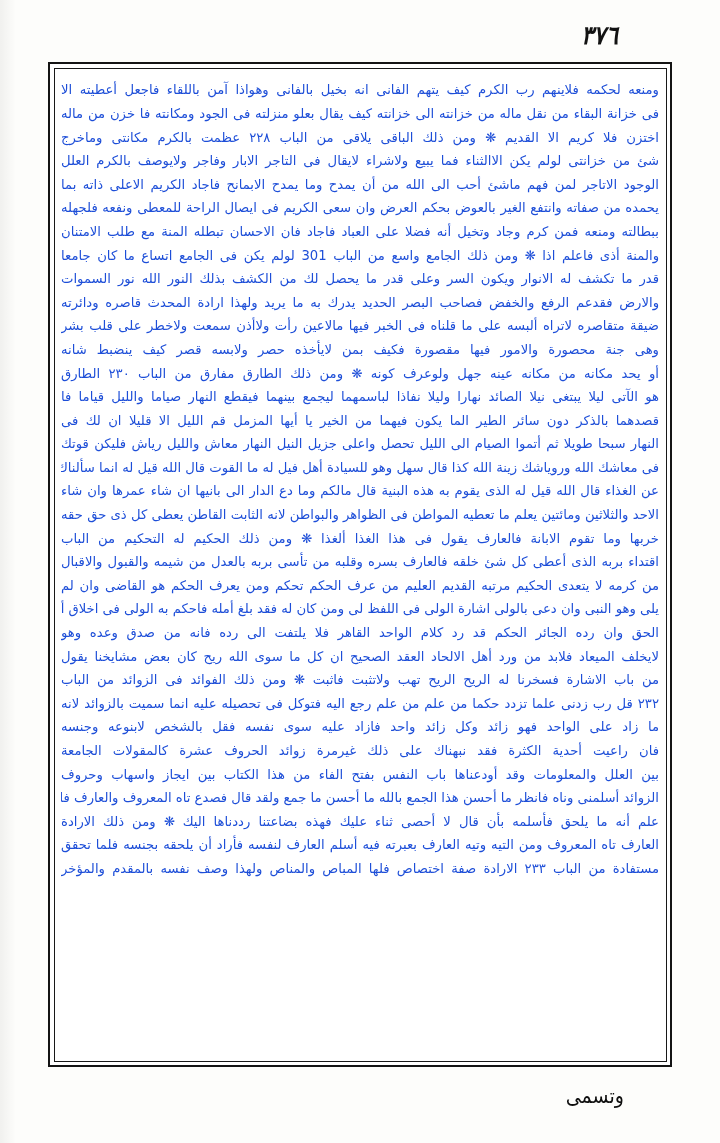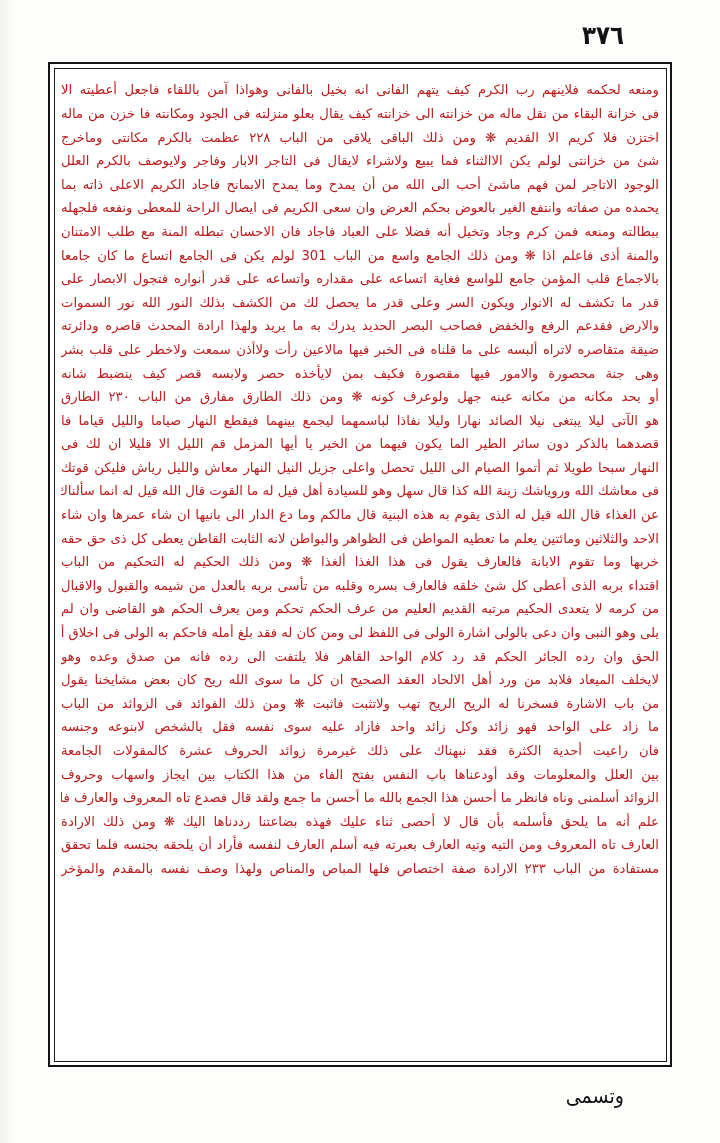--- a/index.html
+++ b/index.html
@@ -35,22 +35,23 @@
       radial-gradient(circle at 62% 91%, rgba(0,0,0,0.015) 0 2px, transparent 3px),
       radial-gradient(circle at 26% 57%, rgba(0,0,0,0.016) 0 2px, transparent 3px);
     opacity: .9;
   }
 
   
   #folio-area {
     position: absolute;
     top: 22px;
     left: 0;
-    right: 0;
+    right: 6px;
     height: 34px;
+    font-style: italic;
   }
   #folio-number {
     position: absolute;
     right: 96px;
     top: 0;
     font-family: "DejaVu Sans", sans-serif;
     font-size: 23px;
     font-weight: bold;
     color: #121212;
     letter-spacing: 0px;
@@ -82,21 +83,21 @@
     overflow: hidden;
   }
 
   
   .line {
     display: flex;
     width: 100%;
     height: 23.6px;
     align-items: flex-end;
     justify-content: space-between;
-    color: #b91c1c;
+    color: #1d4ed8;
     font-family: "DejaVu Sans", sans-serif;
     font-size: 13.2px;
     line-height: 1.0;
     white-space: nowrap;
     direction: rtl;
     letter-spacing: -0.2px;
     margin-left: 25px;
   }
 
   .line-inner {
@@ -160,23 +161,20 @@
         <div class="line">
           <span class="line-inner">يحمده من صفاته وانتفع الغير بالعوض بحكم العرض وان سعى الكريم فى ايصال الراحة للمعطى ونفعه فلجهله</span>
         </div>
         <div class="line">
           <span class="line-inner">ببطالته ومنعه فمن كرم وجاد وتخيل أنه فضلا على العباد فاجاد فان الاحسان تبطله المنة مع طلب الامتنان</span>
         </div>
         <div class="line">
           <span class="line-inner">والمنة أذى فاعلم اذا ❋ ومن ذلك الجامع واسع من الباب 301 لولم يكن فى الجامع اتساع ما كان جامعا</span>
         </div>
         <div class="line">
-          <span class="line-inner">بالاجماع قلب المؤمن جامع للواسع فغاية اتساعه على مقداره واتساعه على قدر أنواره فتجول الابصار على</span>
-        </div>
-        <div class="line">
           <span class="line-inner">قدر ما تكشف له الانوار ويكون السر وعلى قدر ما يحصل لك من الكشف بذلك النور الله نور السموات</span>
         </div>
         <div class="line">
           <span class="line-inner">والارض فقدعم الرفع والخفض فصاحب البصر الحديد يدرك به ما يريد ولهذا ارادة المحدث قاصره ودائرته</span>
         </div>
         <div class="line">
           <span class="line-inner">ضيقة متقاصره لاتراه ألبسه على ما قلناه فى الخبر فيها مالاعين رأت ولاأذن سمعت ولاخطر على قلب بشر</span>
         </div>
         <div class="line">
           <span class="line-inner">وهى جنة محصورة والامور فيها مقصورة فكيف بمن لايأخذه حصر ولابسه قصر كيف ينضبط شانه</span>
@@ -215,20 +213,23 @@
           <span class="line-inner">يلى وهو النبى وان دعى بالولى اشارة الولى فى اللفظ لى ومن كان له فقد بلغ أمله فاحكم به الولى فى اخلاق أمضاه</span>
         </div>
         <div class="line">
           <span class="line-inner">الحق وان رده الجائر الحكم قد رد كلام الواحد القاهر فلا يلتفت الى رده فانه من صدق وعده وهو</span>
         </div>
         <div class="line">
           <span class="line-inner">لايخلف الميعاد فلابد من ورد أهل الالحاد العقد الصحيح ان كل ما سوى الله ريح كان بعض مشايخنا يقول</span>
         </div>
         <div class="line">
           <span class="line-inner">من باب الاشارة فسخرنا له الريح الريح تهب ولاتثبت فاثبت ❋ ومن ذلك الفوائد فى الزوائد من الباب</span>
+        </div>
+        <div class="line">
+          <span class="line-inner">٢٣٢ قل رب زدنى علما تزدد حكما من علم من علم رجع اليه فتوكل فى تحصيله عليه انما سميت بالزوائد لانه</span>
         </div>
         <div class="line">
           <span class="line-inner">ما زاد على الواحد فهو زائد وكل زائد واحد فازاد عليه سوى نفسه فقل بالشخص لابنوعه وجنسه</span>
         </div>
         <div class="line">
           <span class="line-inner">فان راعيت أحدية الكثرة فقد نبهناك على ذلك غيرمرة زوائد الحروف عشرة كالمقولات الجامعة</span>
         </div>
         <div class="line">
           <span class="line-inner">بين العلل والمعلومات وقد أودعناها باب النفس بفتح الفاء من هذا الكتاب بين ايجاز واسهاب وحروف</span>
         </div>

